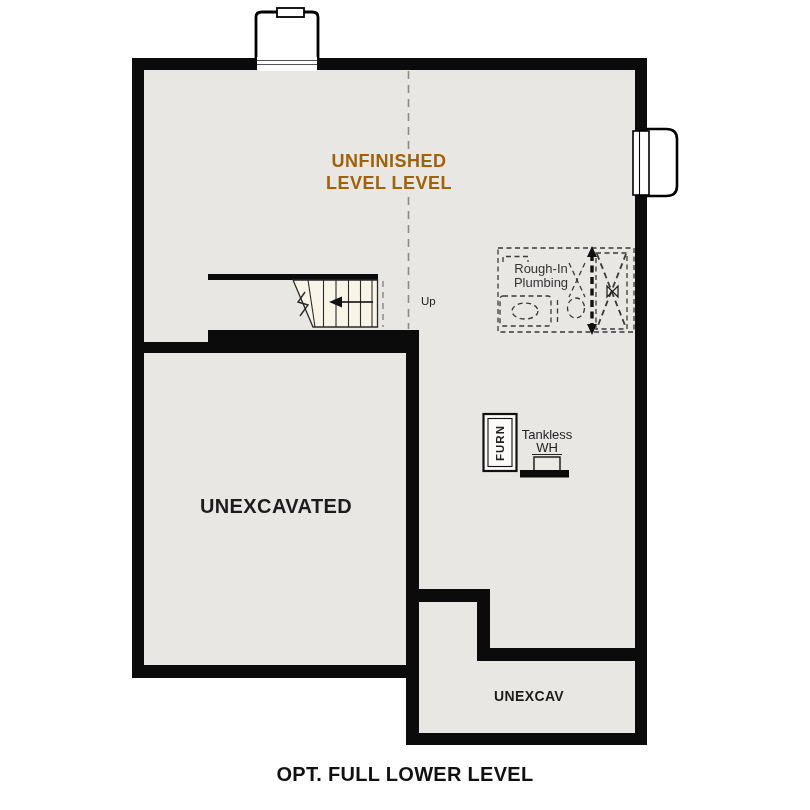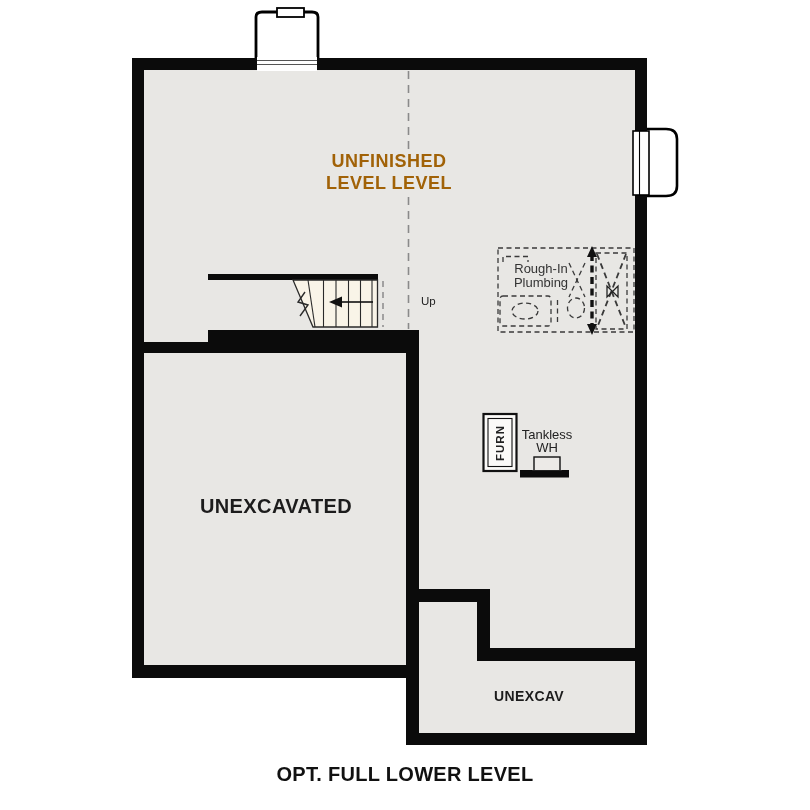--- a/index.html
+++ b/index.html
@@ -13,21 +13,21 @@
   .lbl-up{left:377px;top:295px;font-size:11.5px;color:#222;margin-left:44px;}
   .lbl-roughin{left:506px;top:262px;width:70px;text-align:center;font-size:13px;
       line-height:13.5px;color:#333;}
   .lbl-roughin span{display:block;}
   .lbl-furn{left:475px;top:436px;width:50px;height:14px;line-height:14px;text-align:center;
       font-size:11.5px;font-weight:600;letter-spacing:1px;color:#222;
       transform:rotate(-90deg);}
   .lbl-tankless{left:518px;top:428px;width:58px;text-align:center;font-size:13px;
       line-height:13px;color:#222;}
   .lbl-tankless span{display:block;}
-  .lbl-tankless .wh{display:inline-block;border-bottom:1.3px solid #222;padding:0 4px 16px 4px;}
+  .lbl-tankless .wh{display:inline-block;border-bottom:1.3px solid #222;padding:0 4px 0 4px;}
   .lbl-unexcavated{left:176px;top:495px;width:200px;text-align:center;font-size:20px;
       font-weight:bold;letter-spacing:.4px;}
   .lbl-unexcav{left:429px;top:688px;width:200px;text-align:center;font-size:14px;
       font-weight:bold;letter-spacing:.4px;}
   .lbl-caption{left:155px;top:763px;width:500px;text-align:center;font-size:20px;
       font-weight:bold;letter-spacing:.3px;color:#111;}
 </style>
 </head>
 <body>
 

